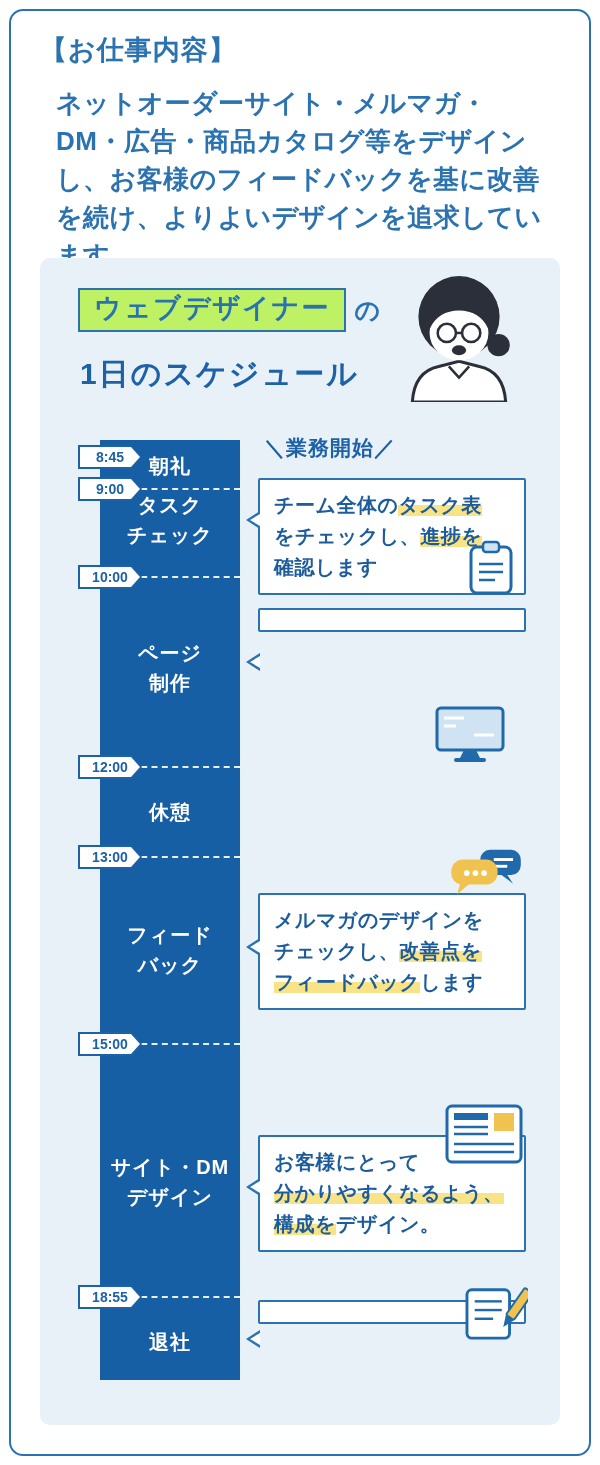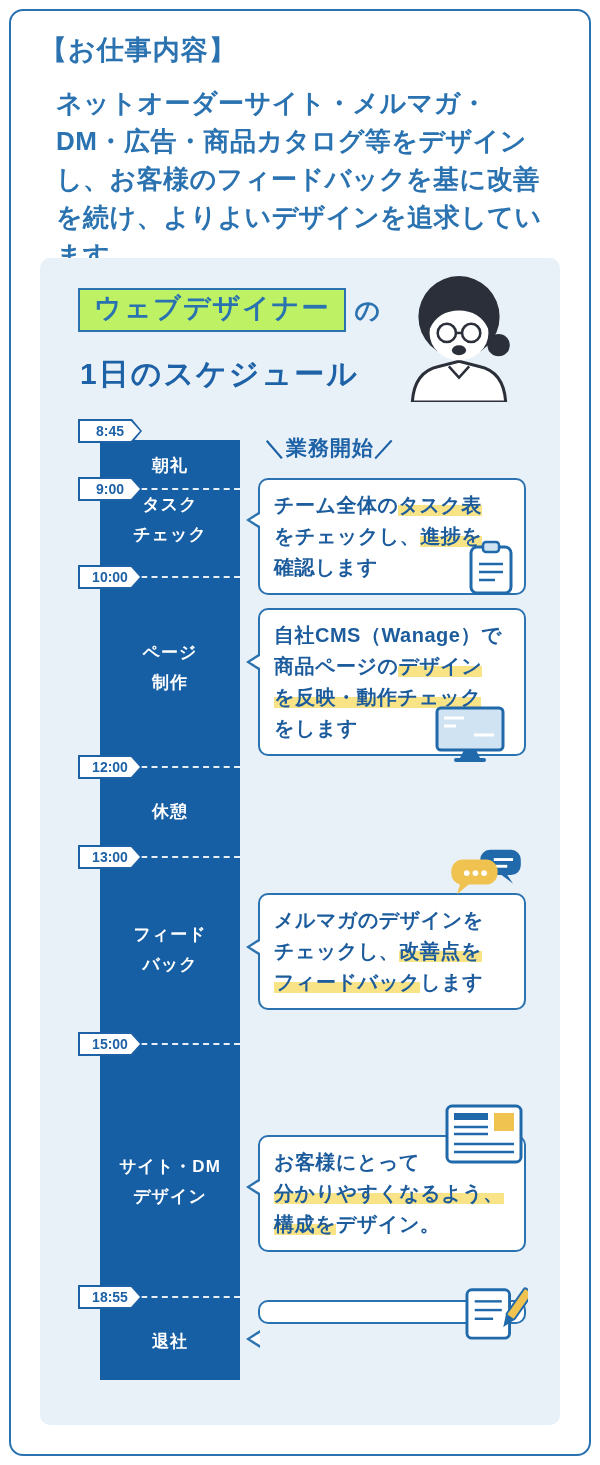--- a/index.html
+++ b/index.html
@@ -36,32 +36,32 @@
             font-size:27px;font-weight:bold;color:var(--blue);letter-spacing:2px;}
   .role-particle{font-size:25px;font-weight:bold;color:var(--blue);}
   .sched-line2{margin-top:22px;margin-left:2px;font-size:30px;font-weight:bold;color:var(--blue-deep);letter-spacing:2px;}
 
   .avatar{position:absolute;left:358px;top:12px;width:122px;height:132px;}
 
   
   .timeline-bar{position:absolute;left:60px;top:182px;width:140px;height:940px;background:var(--bar-blue);z-index:1;}
   .dash{position:absolute;left:60px;width:140px;height:0;border-top:2px dashed rgba(255,255,255,.9);z-index:2;}
   .bar-label{position:absolute;left:60px;width:140px;text-align:center;color:#fff;font-weight:bold;
-             font-size:17px;line-height:30px;letter-spacing:1px;white-space:pre-line;z-index:2;}
+             font-size:20px;line-height:30px;letter-spacing:1px;white-space:pre-line;z-index:2;}
   .time-tag{position:absolute;left:38px;width:64px;height:24px;background:var(--blue-deep);z-index:4;
             clip-path:polygon(0 0,calc(100% - 10px) 0,100% 50%,calc(100% - 10px) 100%,0 100%);}
   .time-tag-fill{position:absolute;inset:2px;background:#fff;display:flex;align-items:center;justify-content:center;
             clip-path:polygon(0 0,calc(100% - 9px) 0,100% 50%,calc(100% - 9px) 100%,0 100%);}
   .time-tag-text{font-size:14px;font-weight:bold;color:var(--blue-deep);}
 
   
   .callout{position:absolute;left:224px;top:176px;font-size:21px;font-weight:bold;color:var(--blue-deep);letter-spacing:1px;z-index:2;}
 
   
-  .bubble{position:absolute;left:218px;width:268px;background:#fff;border:2px solid var(--blue);border-radius:10px;
+  .bubble{position:absolute;left:218px;width:268px;background:#fff;border:2px solid var(--blue);border-radius:2px;
           padding:10px 14px;z-index:2;}
   .bubble-text{margin:0;font-size:20px;line-height:31px;color:#1d5c9c;font-weight:600;letter-spacing:0.5px;white-space:pre-line;}
   .hl{background:linear-gradient(to bottom,transparent 52%,var(--hl) 52%);}
   .tail{position:absolute;left:-14px;width:0;height:0;border-top:9px solid transparent;border-bottom:9px solid transparent;
         border-right:14px solid var(--blue);}
   .tail::after{content:"";position:absolute;left:4px;top:-6px;width:0;height:0;border-top:6px solid transparent;
         border-bottom:6px solid transparent;border-right:10px solid #fff;}
 
   .float-icon{position:absolute;z-index:5;}
 </style>
@@ -105,21 +105,21 @@
 
     <div class="timeline-bar"></div>
 
     <div class="dash" style="top:230px"></div>
     <div class="dash" style="top:318px"></div>
     <div class="dash" style="top:508px"></div>
     <div class="dash" style="top:598px"></div>
     <div class="dash" style="top:785px"></div>
     <div class="dash" style="top:1038px"></div>
 
-    <div class="time-tag" style="top:161px">
+    <div class="time-tag" style="top:187px">
       <div class="time-tag-fill">
         <span class="time-tag-text">8:45</span>
       </div>
     </div>
     <div class="time-tag" style="top:219px">
       <div class="time-tag-fill">
         <span class="time-tag-text">9:00</span>
       </div>
     </div>
     <div class="time-tag" style="top:307px">
@@ -173,24 +173,20 @@
         <rect x="3" y="7" width="40" height="46" rx="6" fill="#fff" stroke="#2069aa" stroke-width="3"></rect>
         <rect x="15" y="2" width="16" height="10" rx="3" fill="#cfe3f3" stroke="#2069aa" stroke-width="2.5"></rect>
         <line x1="11" y1="24" x2="35" y2="24" stroke="#2069aa" stroke-width="2.5"></line>
         <line x1="11" y1="32" x2="35" y2="32" stroke="#2069aa" stroke-width="2.5"></line>
         <line x1="11" y1="40" x2="27" y2="40" stroke="#2069aa" stroke-width="2.5"></line>
       </svg>
     </div>
 
     <div class="bubble" style="top:350px">
       <div class="tail" style="top:43px"></div>
-      <p class="bubble-text"><span>自社CMS（Wanage）で
-商品ページの</span><span class="hl">デザイン</span><span>
-</span><span class="hl">を反映・動作チェック</span><span>
-をします</span></p>
     </div>
     <div class="float-icon" style="left:394px;top:447px">
       <svg viewBox="0 0 72 58" width="72" height="58">
         <rect x="3" y="3" width="66" height="42" rx="4" fill="#cfe3f3" stroke="#2069aa" stroke-width="3"></rect>
         <line x1="10" y1="13" x2="30" y2="13" stroke="#fff" stroke-width="3"></line>
         <line x1="10" y1="21" x2="22" y2="21" stroke="#fff" stroke-width="3"></line>
         <line x1="40" y1="30" x2="60" y2="30" stroke="#fff" stroke-width="3"></line>
         <path d="M30 45 L42 45 L46 53 L26 53 Z" fill="#2069aa"></path>
         <rect x="20" y="53" width="32" height="4" rx="2" fill="#2069aa"></rect>
       </svg>

